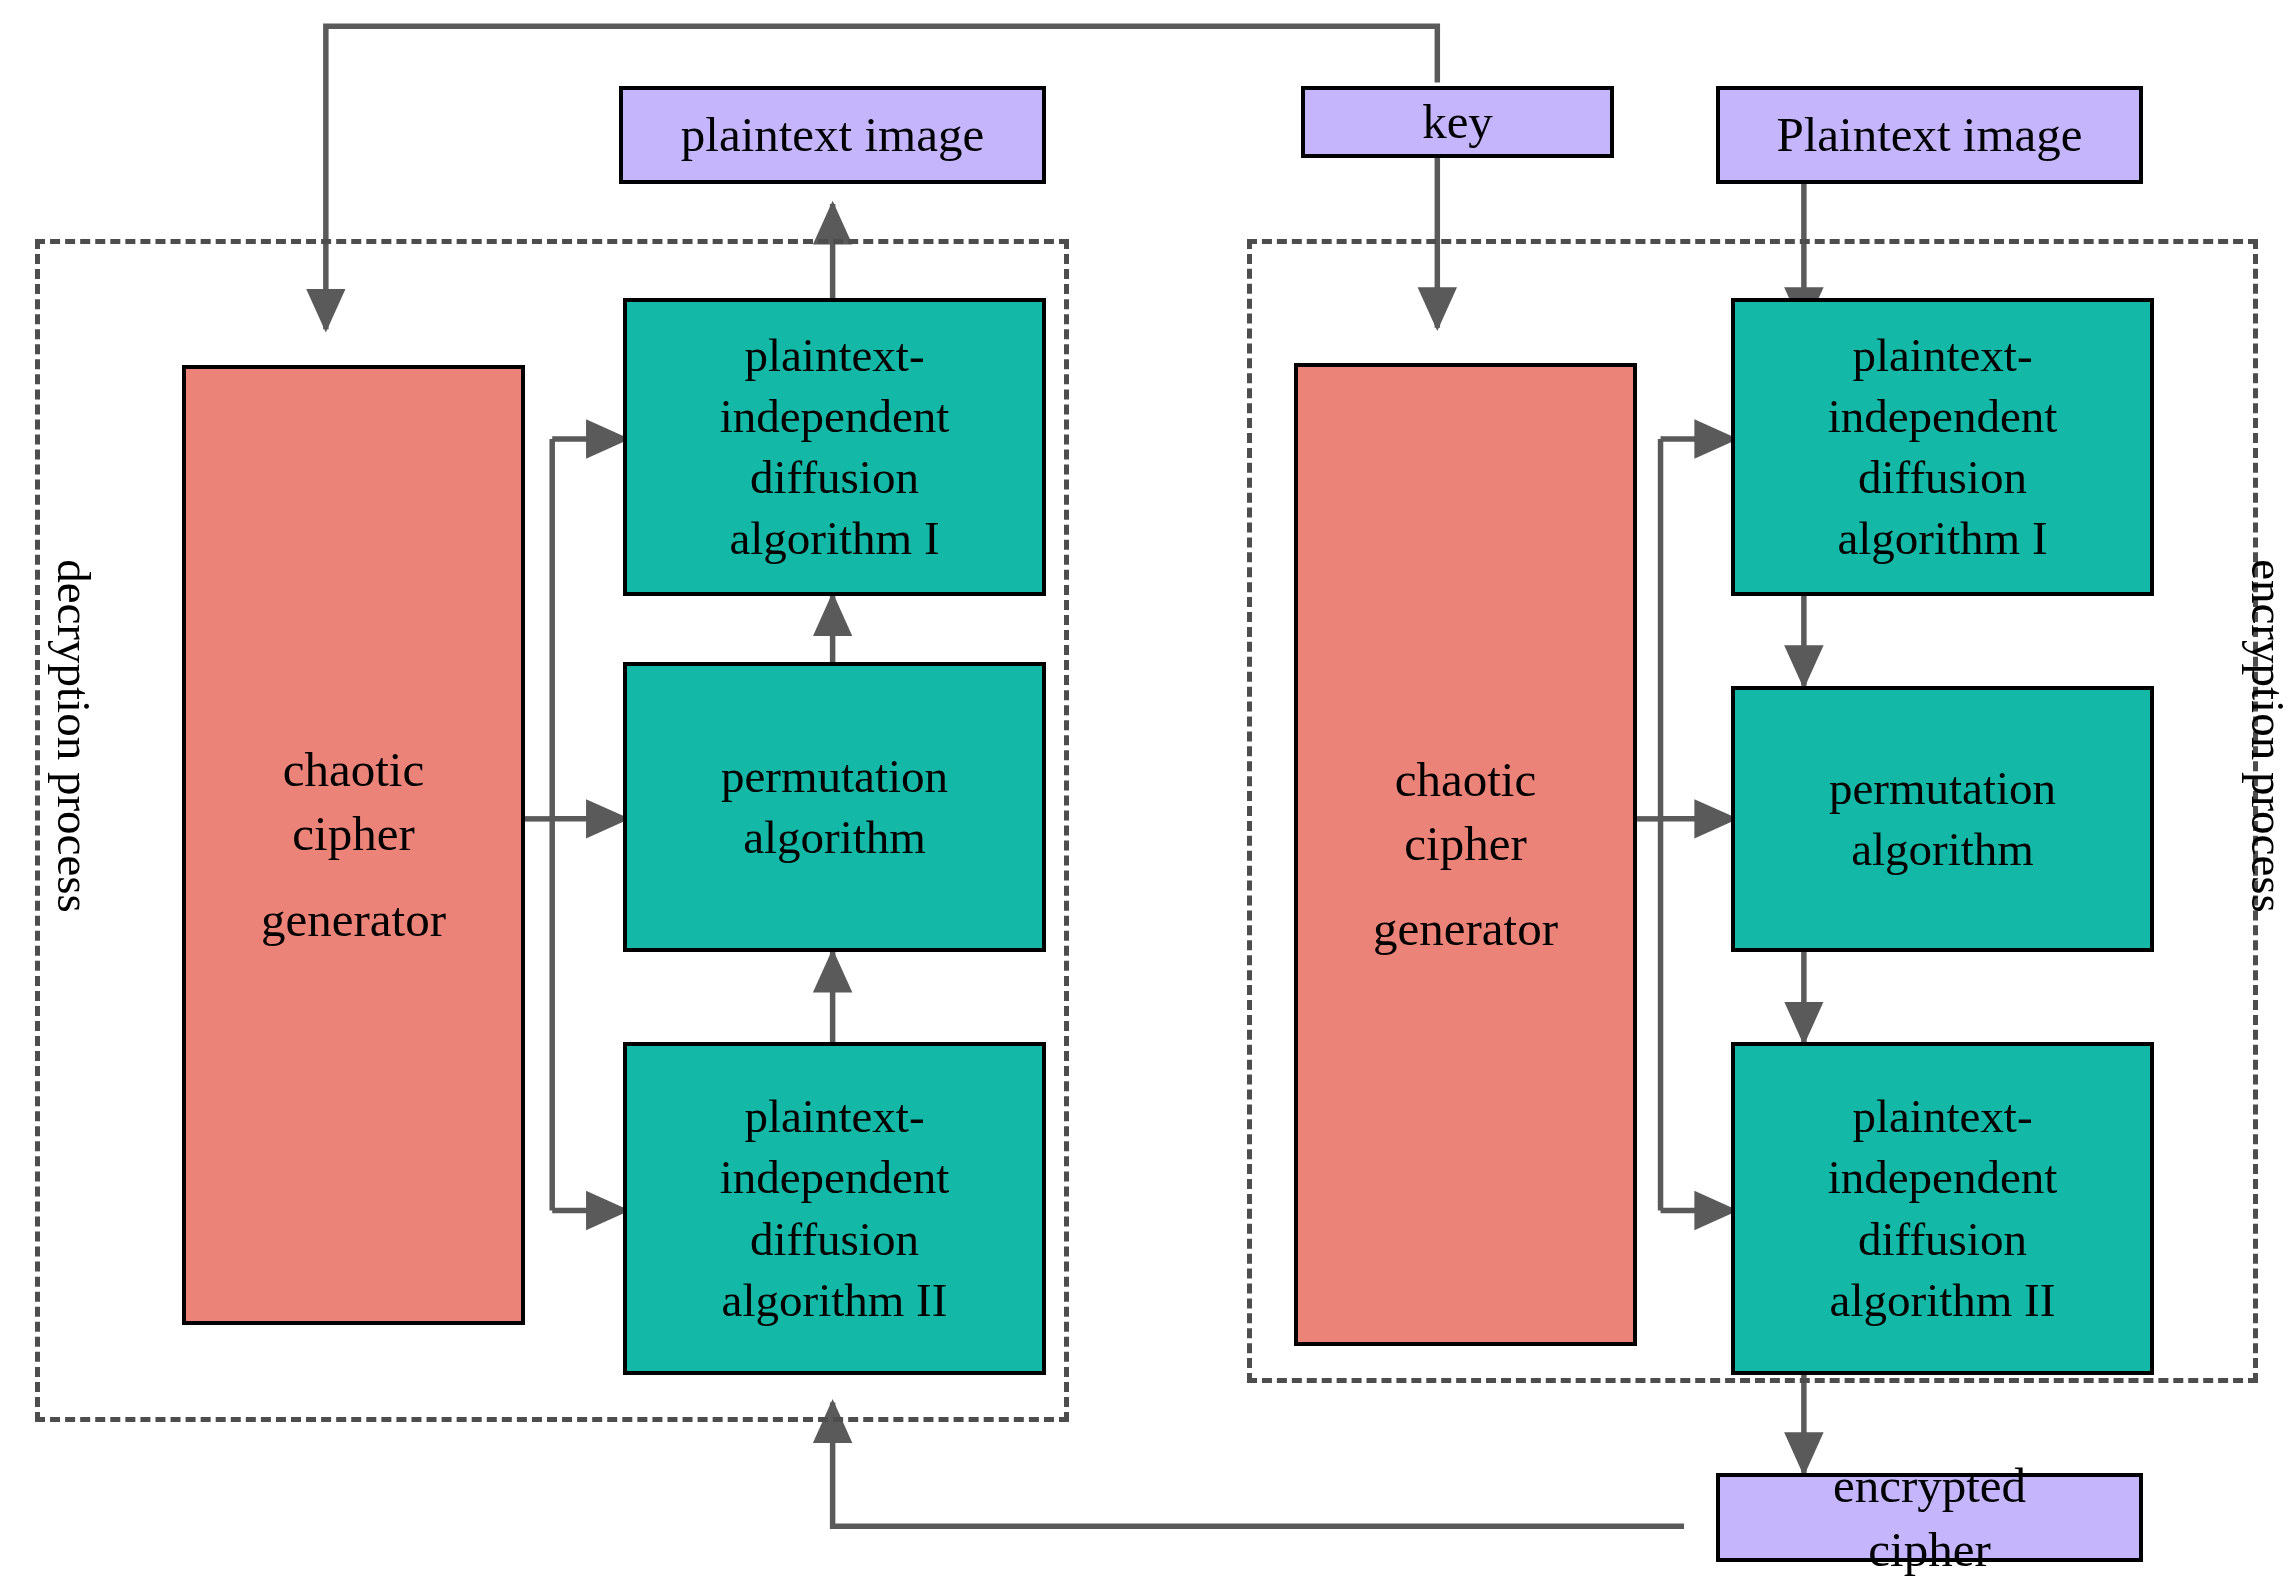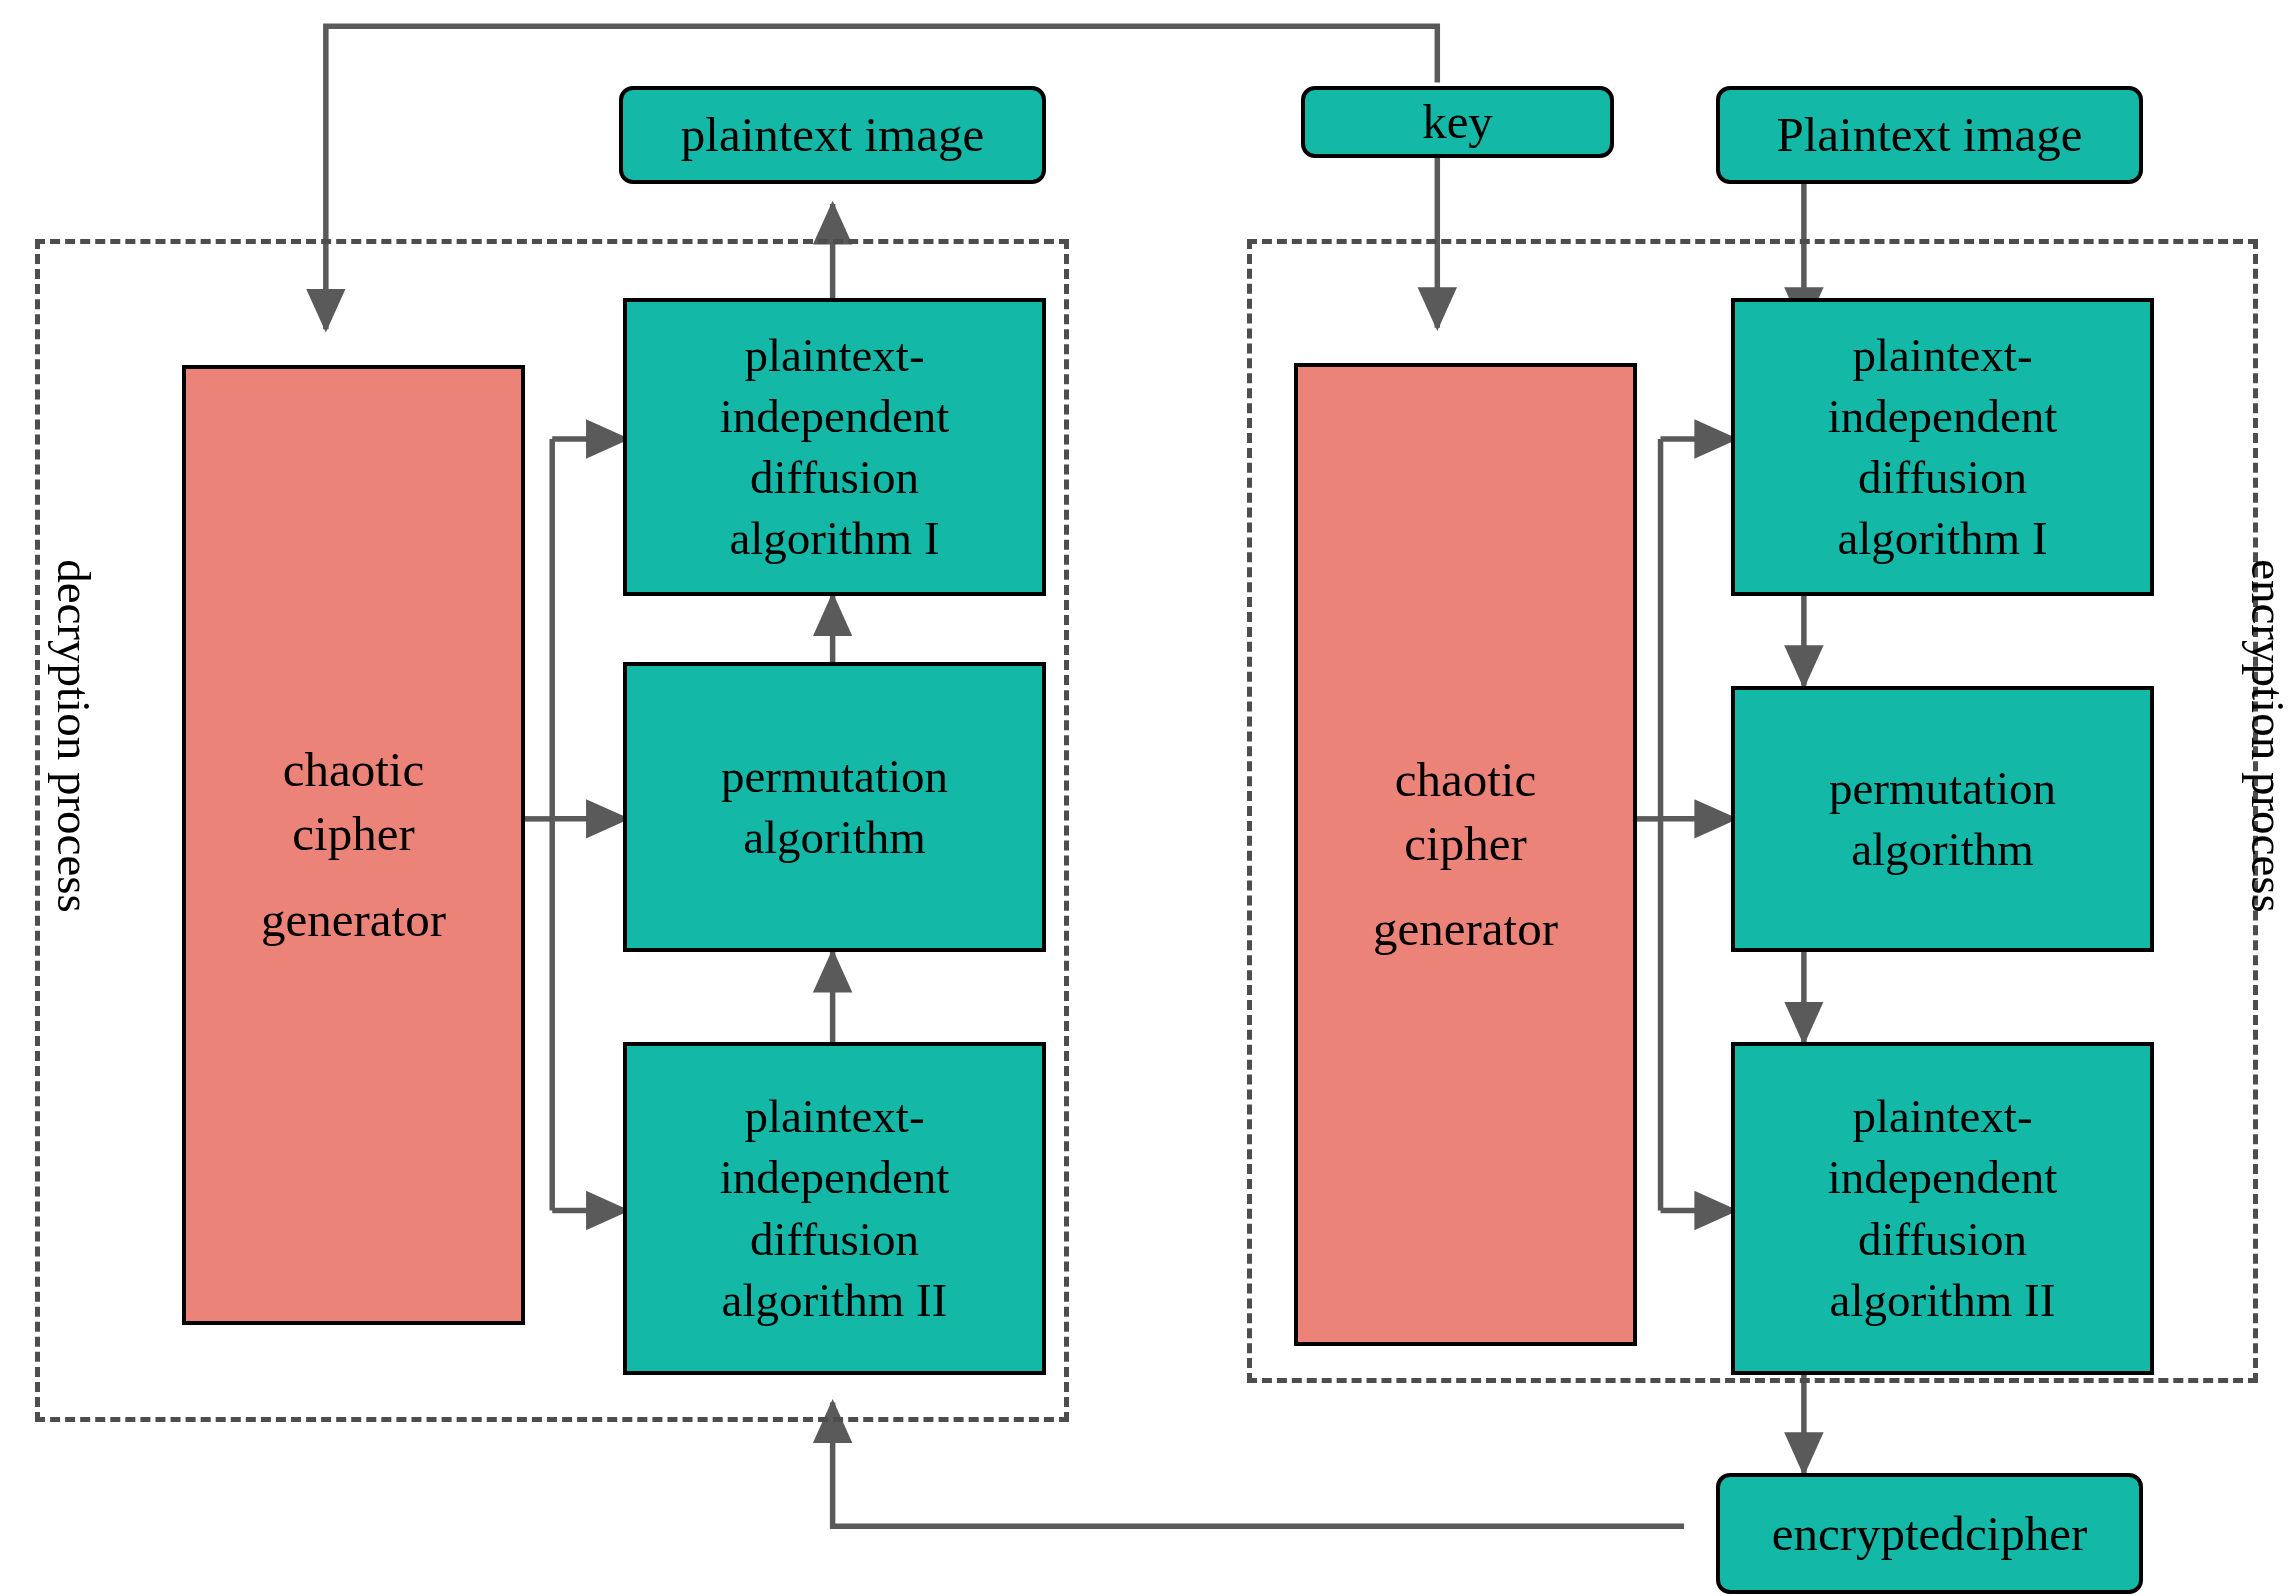--- a/index.html
+++ b/index.html
@@ -3,21 +3,21 @@
 <meta charset="utf-8">
 <style>
   html,body{margin:0;padding:0;background:#ffffff;}
   body{font-family:"Liberation Serif", serif;}
   #stage{position:relative;width:2295px;height:1597px;background:#fff;overflow:hidden;}
   #wires{position:absolute;left:0;top:0;width:2295px;height:1597px;pointer-events:none;}
 
   .node{position:absolute;box-sizing:border-box;border:4.7px solid #000;
         display:flex;align-items:center;justify-content:center;text-align:center;
         color:#000;line-height:1.30;}
-  .green{background:#14b8a6;border-radius:14px;}
+  .green{background:#c4b5fd;}
   .red{background:#ec8379;margin-top:36px;}
   .orange{background:#14b8a6;}
 
   .dashbox{position:absolute;box-sizing:border-box;
            border:5.5px dashed #4d4d4d;
            border-style:dashed;}
 
   .vlabel{position:absolute;color:#000;white-space:nowrap;
           transform-origin:center center;}
   .ttl-md{font-size:47px;}
@@ -71,21 +71,21 @@
 
   <div class="vlabel ttl-md" style="left:-114px;top:709px;width:376px;text-align:center;transform:rotate(90deg);">decryption process</div>
   <div class="vlabel ttl-md" style="left:2080px;top:709px;width:376px;text-align:center;transform:rotate(90deg);">encryption process</div>
 
   <div class="node green ttl-lg" style="left:619px;top:86px;width:427px;height:98px;">plaintext image</div>
 
   <div class="node green ttl-lg" style="left:1301px;top:86px;width:313px;height:72px;">key</div>
 
   <div class="node green ttl-lg" style="left:1716px;top:86px;width:427px;height:98px;">Plaintext image</div>
 
-  <div class="node green ttl-lg" style="left:1716px;top:1473px;width:427px;height:121px;flex-direction:row;">
+  <div class="node green ttl-lg" style="left:1716px;top:1473px;width:427px;height:89px;flex-direction:column;">
     <span>encrypted</span>
     <span>cipher</span>
   </div>
 
   <div class="node red ttl-lg" style="left:182px;top:329px;width:343px;height:960px;flex-direction:column;">
     <span>chaotic</span>
     <span>cipher</span>
     <span style="height:22px"></span>
     <span>generator</span>
   </div>

